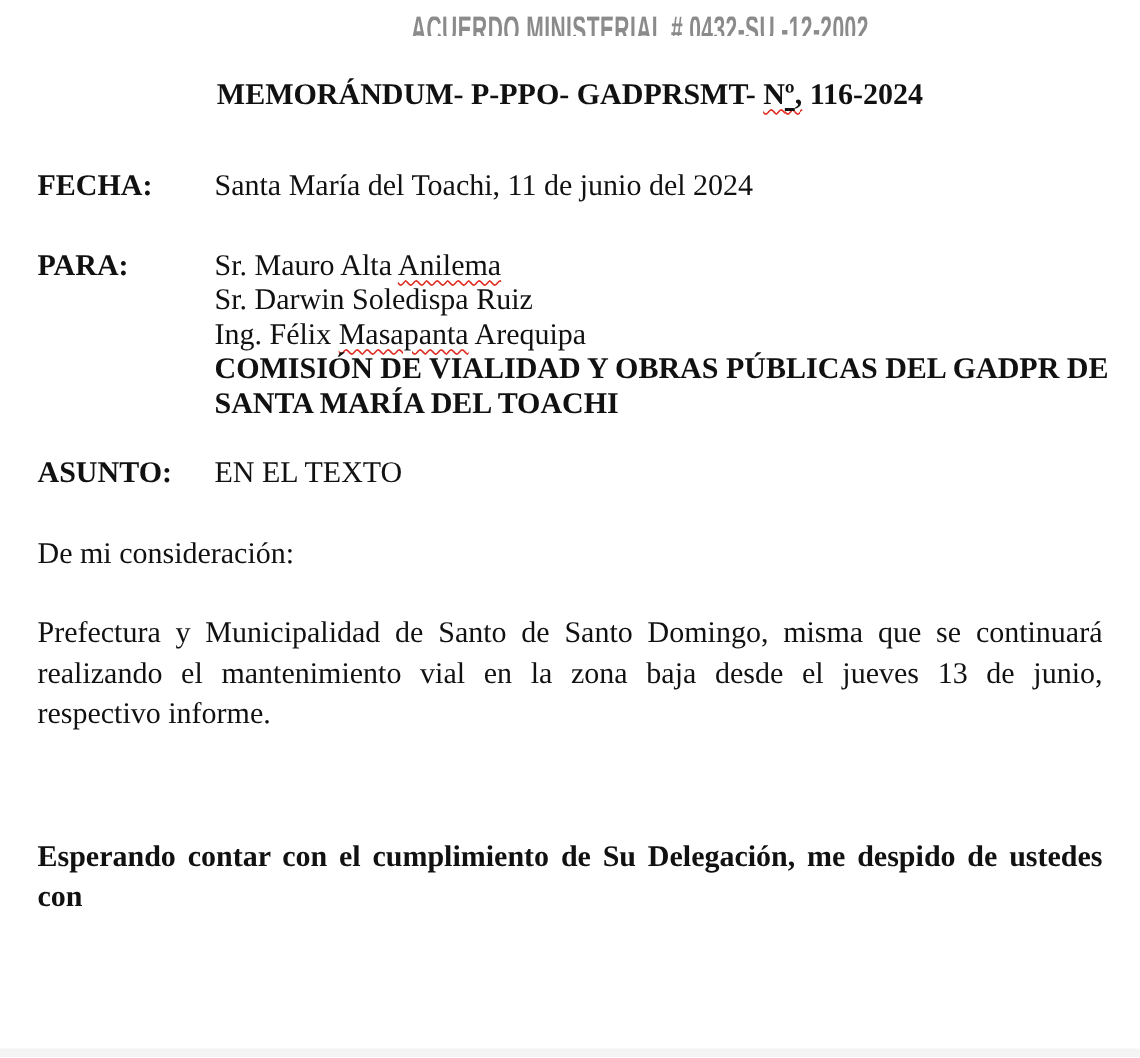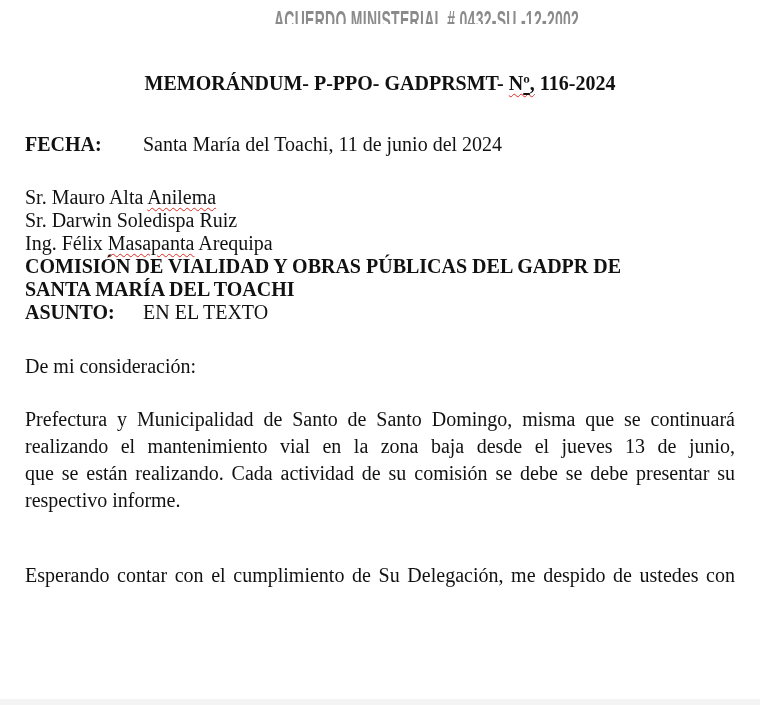--- a/index.html
+++ b/index.html
@@ -23,47 +23,47 @@
     font-weight: bold;
     font-size: 25px;
     line-height: 26px;
     margin-top: -9px;
     color: #8b8b8b;
     white-space: nowrap;
     transform: translateX(47px) scaleX(0.56);
     transform-origin: center top;
     letter-spacing: 0.5px;
   }
-  .content { padding: 72px 25px 0 25px; }
+  .content { padding: 52px 25px 0 25px; }
   .title {
     text-align: center;
     font-weight: bold;
     line-height: 23px;
     white-space: nowrap;
   }
   .row { display: flex; }
   .label {
     width: 118px; flex-shrink: 0;
     font-weight: bold;
     line-height: 23px;
   }
   .value { flex: 1; min-width: 0; }
   .line { line-height: 23px; white-space: nowrap; }
   .b { font-weight: bold; }
   .mt-fecha  { margin-top: 38px; }
   .mt-para   { margin-top: 30px; }
   .mt-de     { margin-top: 23px; }
-  .mt-asunto { }
+  .mt-asunto { margin-top: 23px; }
   .sal { margin-top: 29px; line-height: 27px; }
   .p1  { margin-top: 26px; }
   .bl  { line-height: 27px; }
   .jline { text-align: justify; text-align-last: justify; }
   .p2 {
-    margin-top: 48px; line-height: 27px;
-    text-align: justify; text-align-last: justify;
+    margin-top: 68px; line-height: 27px;
+    text-align: justify; text-align-last: justify; font-weight: bold;
   }
   .sq {
     text-decoration-line: underline;
     text-decoration-style: wavy;
     text-decoration-color: #e02b20;
     text-decoration-thickness: 1px;
     text-underline-offset: 3px;
   }
   .ord { text-decoration: underline; }
   .bottom-strip {
@@ -83,20 +83,21 @@
   <div class="title"><span>MEMORÁNDUM- P-PPO- GADPRSMT- </span><span class="sq"><span>N</span><span class="ord">º</span><span>,</span></span><span> 116-2024</span></div>
 
   <div class="row mt-fecha">
     <div class="label">FECHA:</div>
     <div class="value">
       <div class="line">Santa María del Toachi, 11 de junio del 2024</div>
     </div>
   </div>
 
   <div class="row mt-para">
+    <div class="label">PARA:</div>
     <div class="value">
       <div class="line"><span>Sr. Mauro Alta </span><span class="sq">Anilema</span><span></span></div>
       <div class="line"><span>Sr. Darwin Soledispa Ruiz</span><span class="sq"></span><span></span></div>
       <div class="line"><span>Ing. Félix </span><span class="sq">Masapanta</span><span> Arequipa</span></div>
       <div class="line b">COMISIÓN DE VIALIDAD Y OBRAS PÚBLICAS DEL GADPR DE</div>
       <div class="line b">SANTA MARÍA DEL TOACHI</div>
     </div>
   </div>
 
 
@@ -105,21 +106,20 @@
     <div class="value">
       <div class="line">EN EL TEXTO</div>
     </div>
   </div>
 
   <div class="sal">De mi consideración:</div>
 
   <div class="p1">
     <div class="bl jline">Prefectura y Municipalidad de Santo de Santo Domingo, misma que se continuará</div>
     <div class="bl jline">realizando el mantenimiento vial en la zona baja desde el jueves 13 de junio,</div>
-    <div class="bl jline">que se están realizando. Cada actividad de su comisión se debe se debe presentar su</div>
     <div class="bl">respectivo informe.</div>
   </div>
 
   <div class="p2">Esperando contar con el cumplimiento de Su Delegación, me despido de ustedes con</div>
 
 </div>
 
 <div class="bottom-strip"></div>
 
 </body></html>

